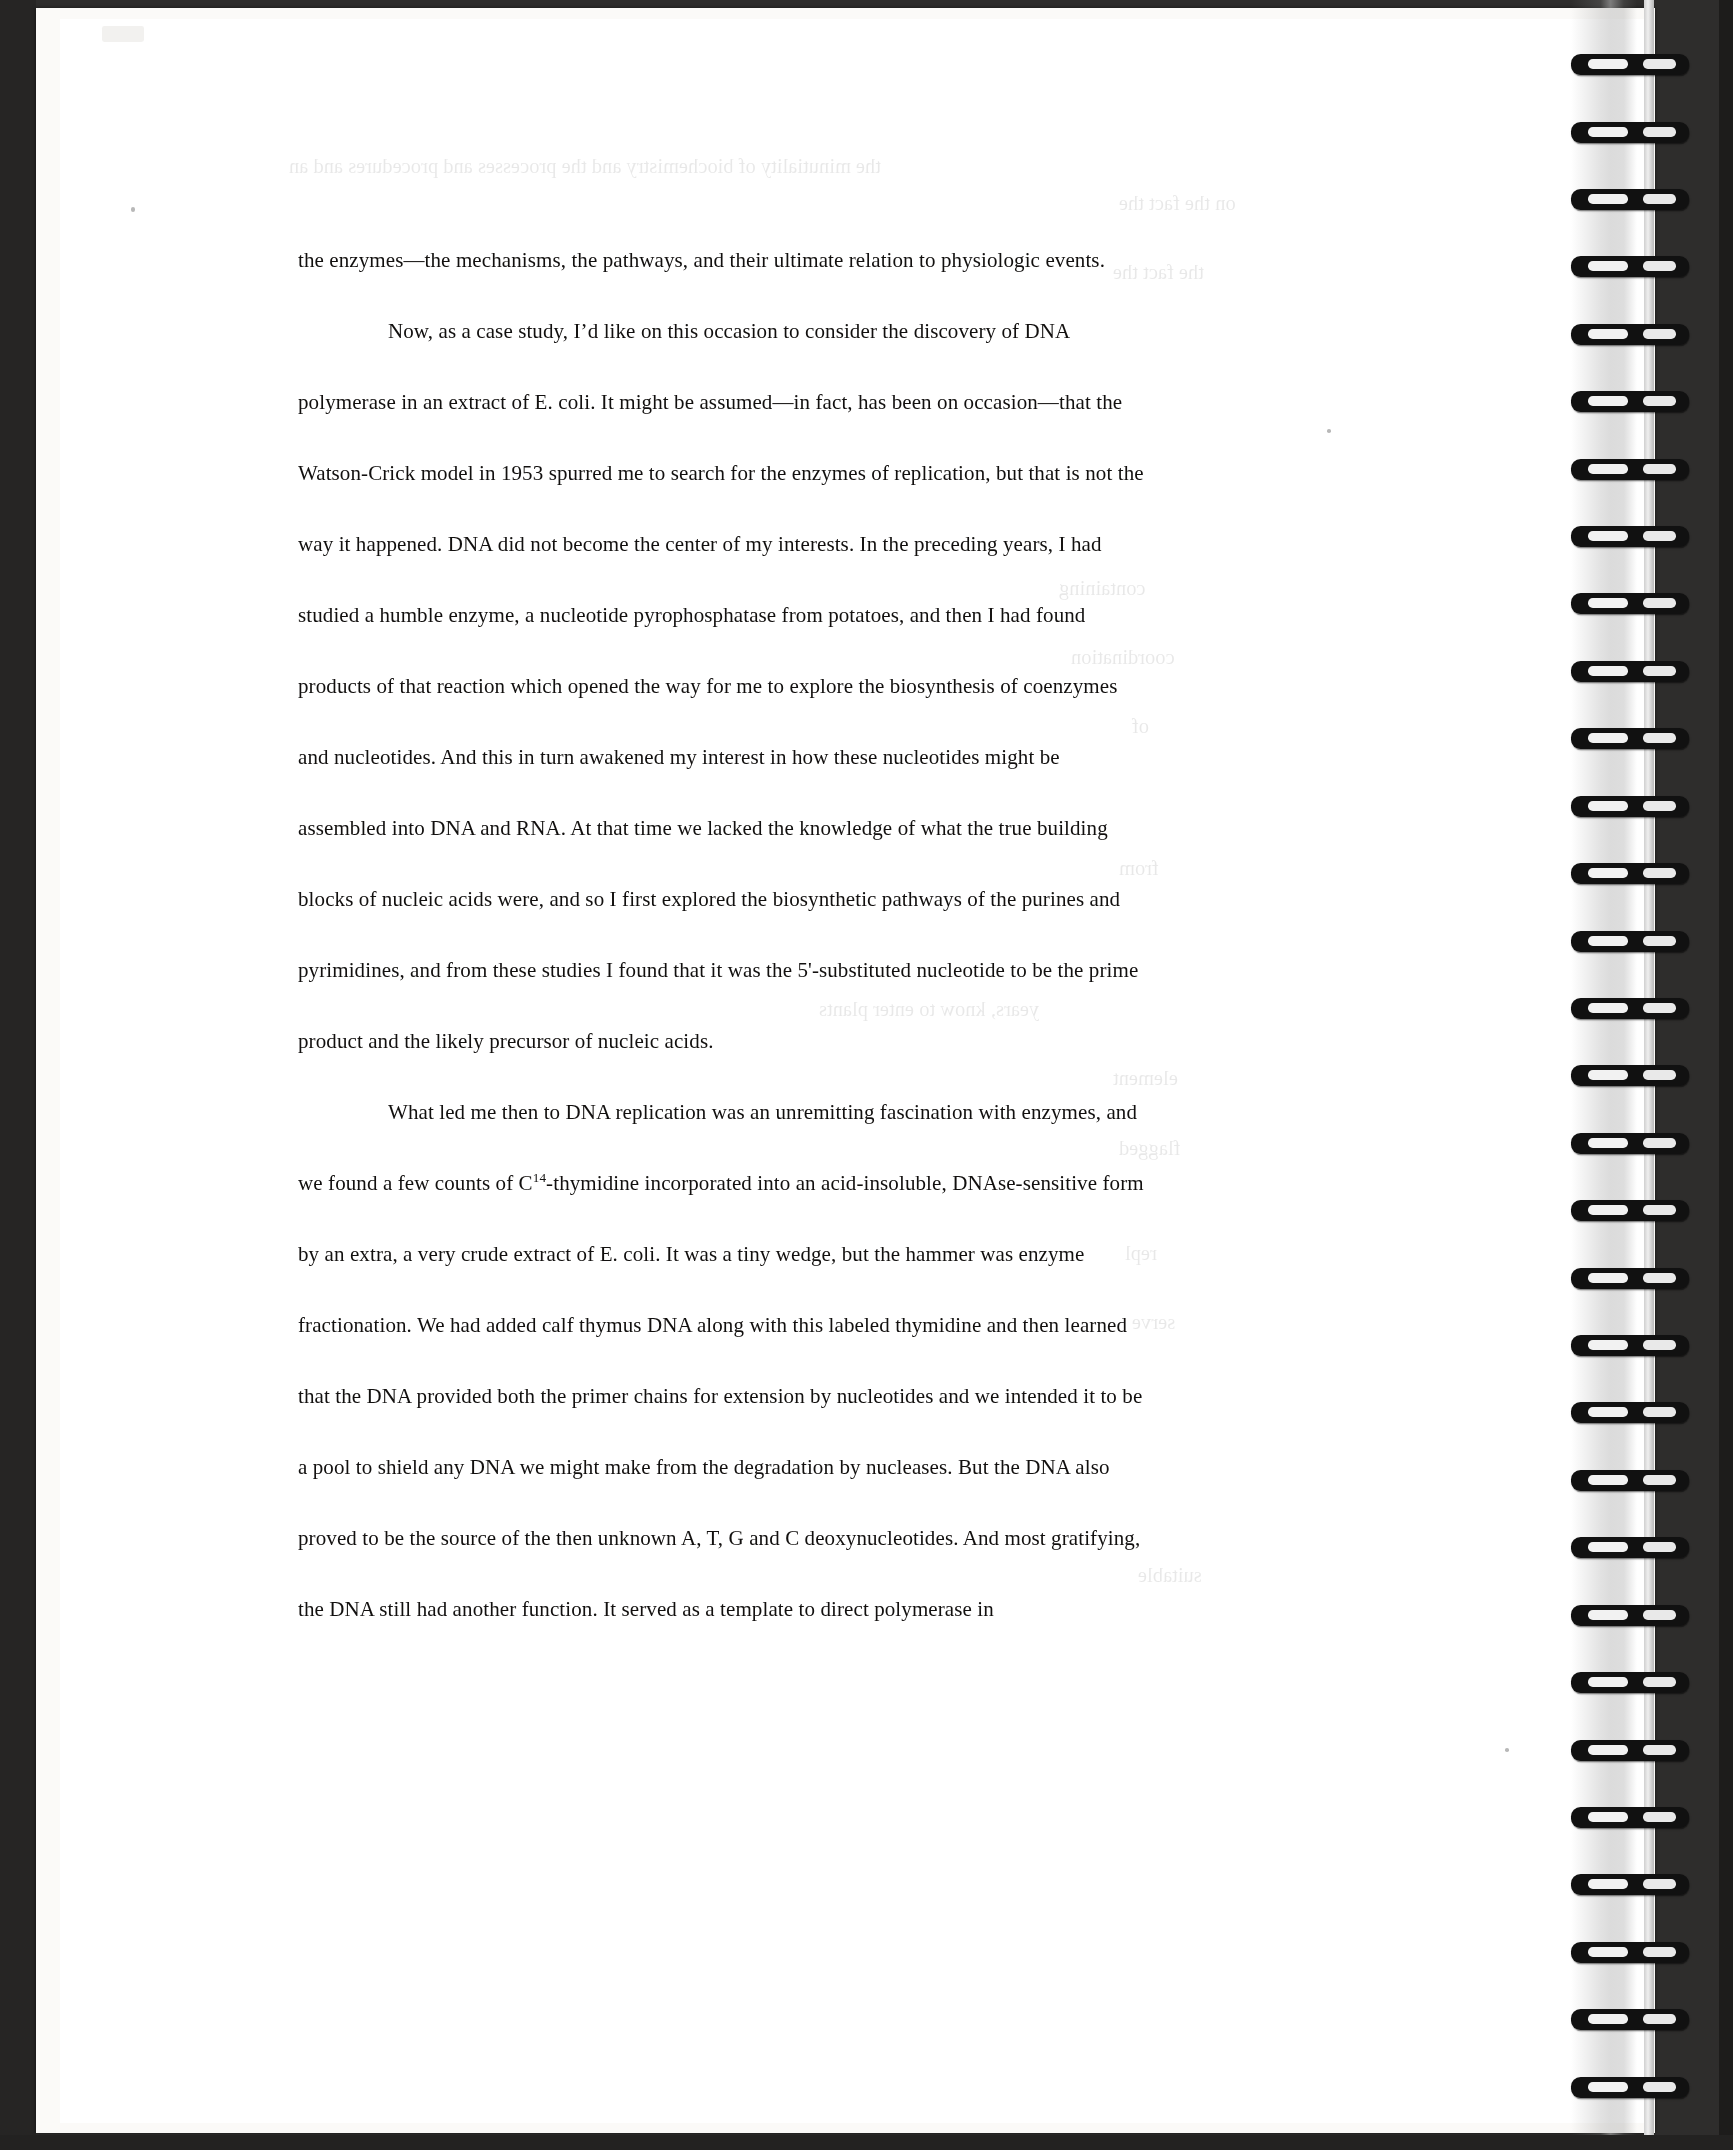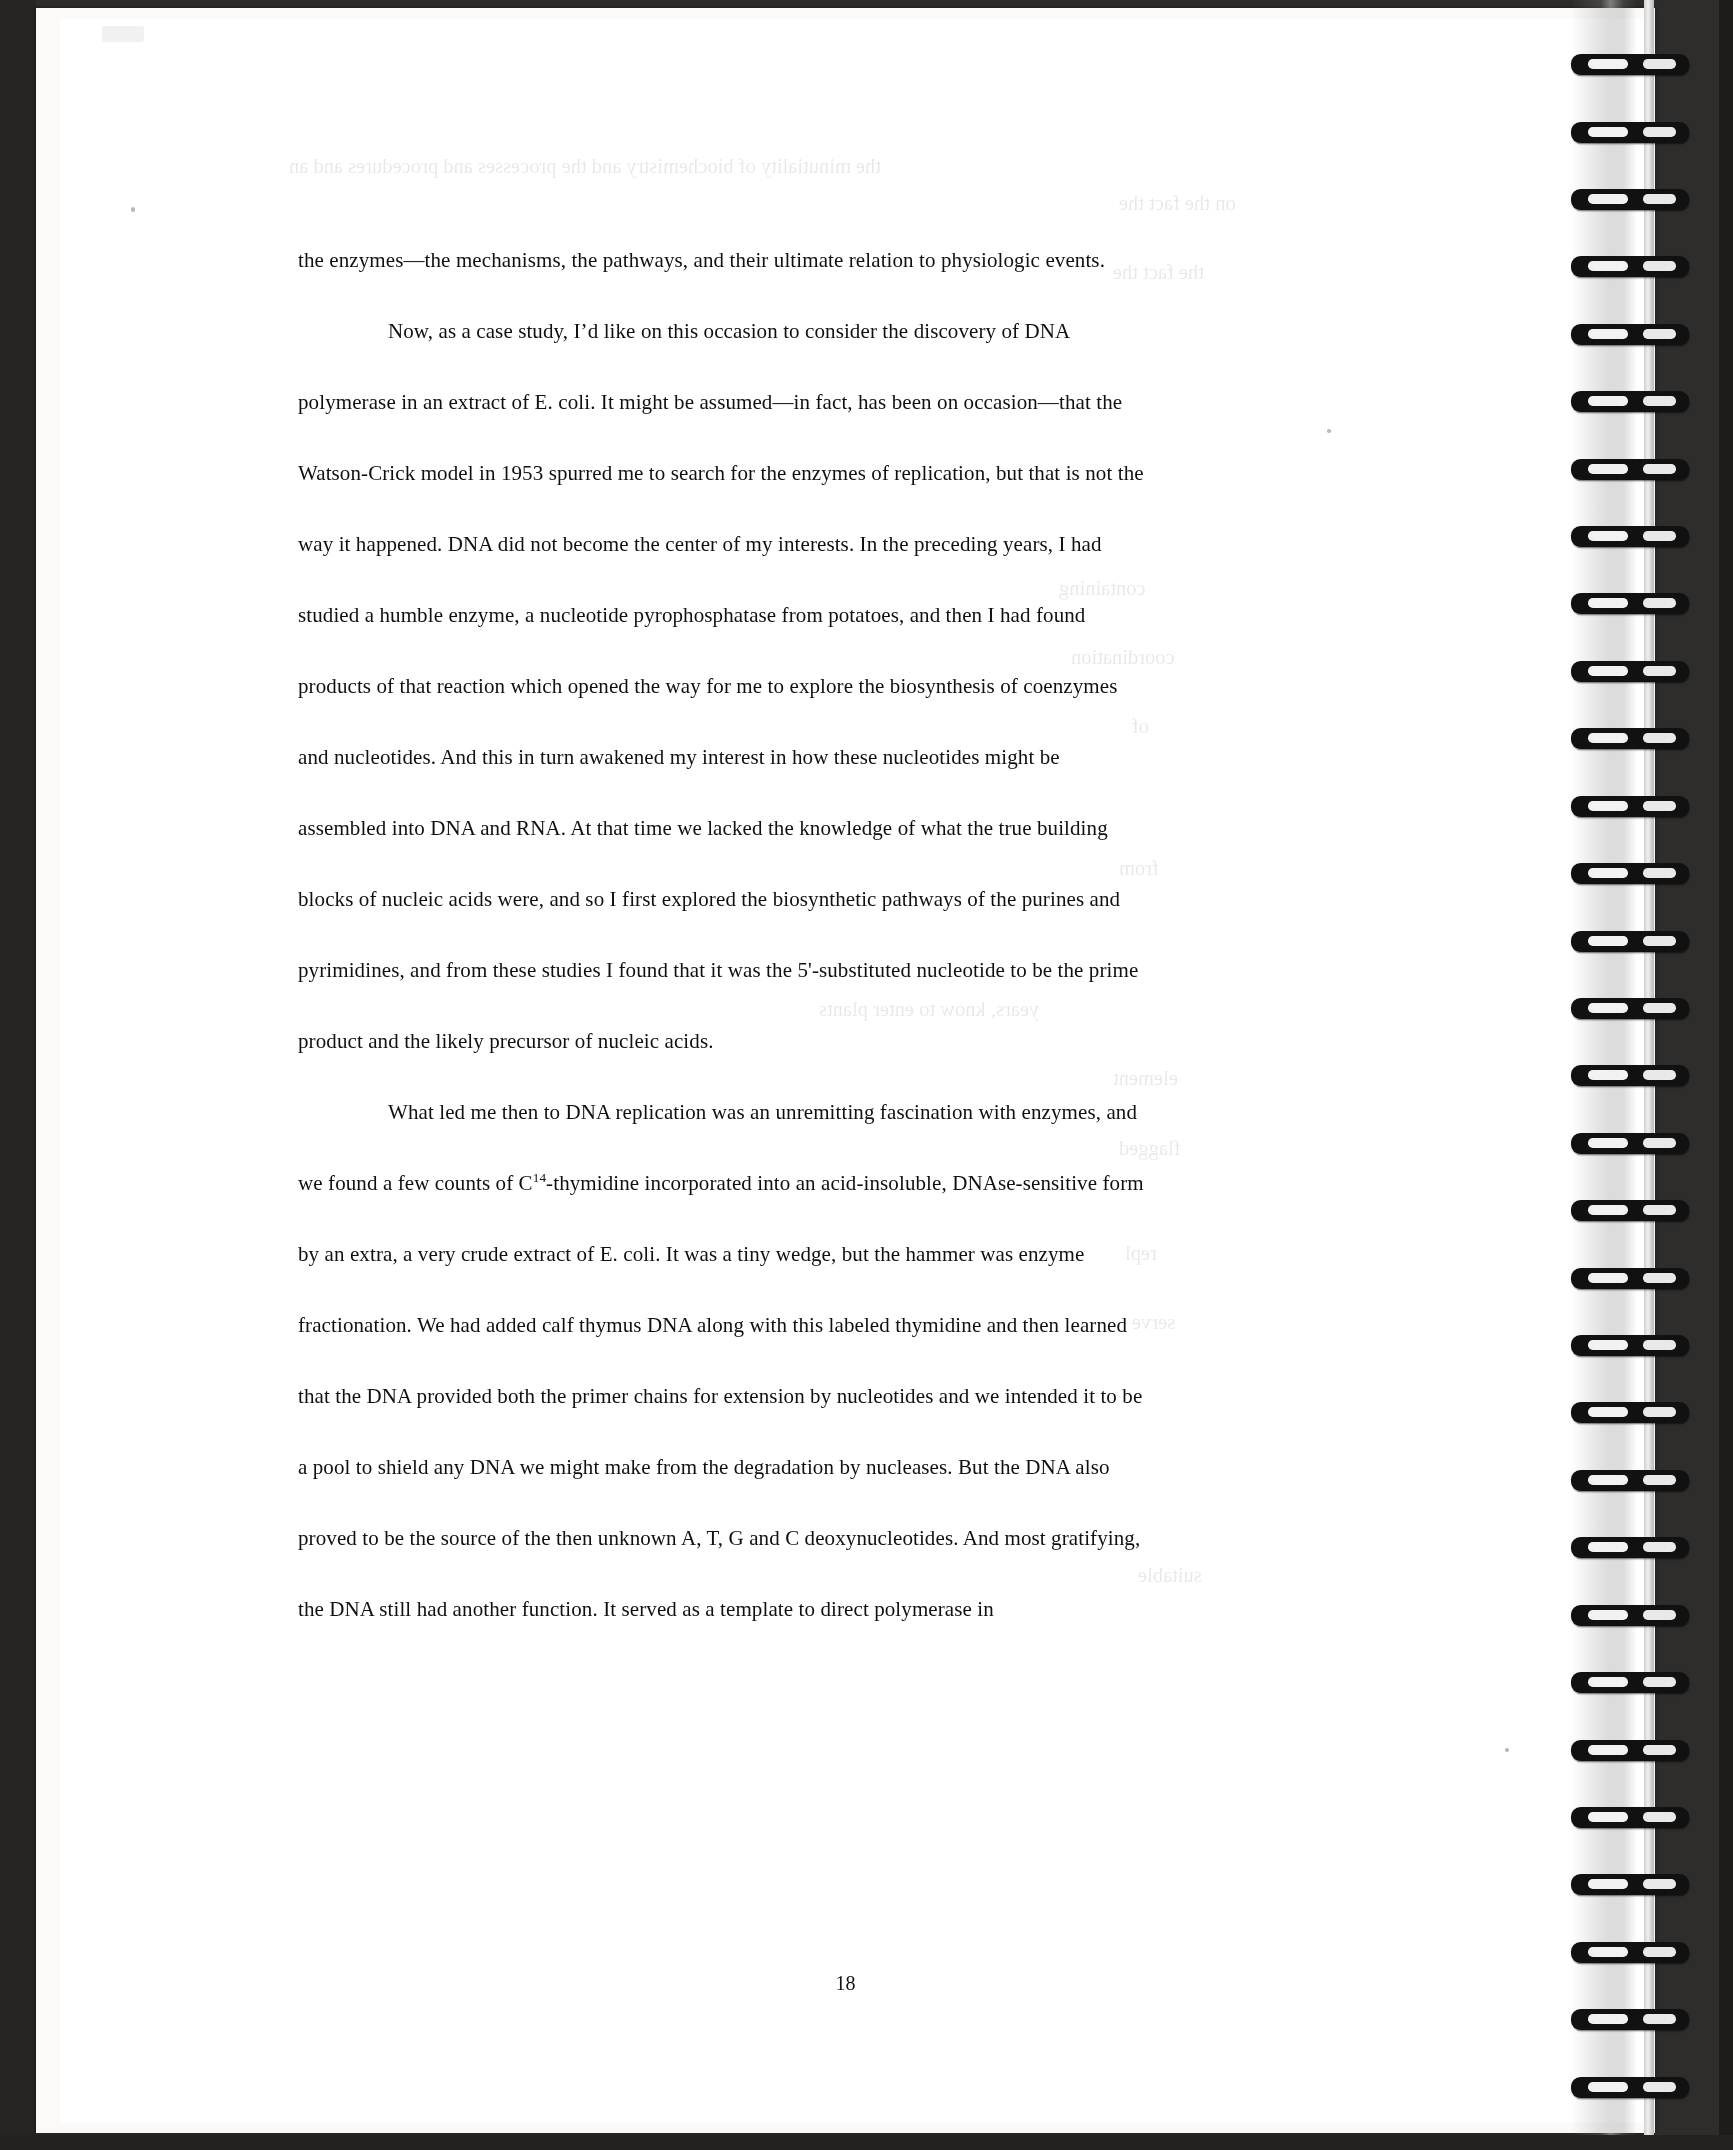--- a/index.html
+++ b/index.html
@@ -220,21 +220,20 @@
   <div class="ghost" style="left:1089px; top:1210px;">repl</div>
   <div class="ghost" style="left:1096px; top:1279px;">serve</div>
   <div class="ghost" style="left:1102px; top:1532px;">suitable</div>
 
   <div class="text-col">
     <p class="para">the enzymes—the mechanisms, the pathways, and their ultimate relation to physiologic events.</p>
     <p class="para indent">Now, as a case study, I’d like on this occasion to consider the discovery of DNA polymerase in an extract of E. coli.  It might be assumed—in fact, has been on occasion—that the Watson-Crick model in 1953 spurred me to search for the enzymes of replication, but that is not the way it happened.  DNA did not become the center of my interests.  In the preceding years, I had studied a humble enzyme, a nucleotide pyrophosphatase from potatoes, and then I had found products of that reaction which opened the way for me to explore the biosynthesis of coenzymes and nucleotides.  And this in turn awakened my interest in how these nucleotides might be assembled into DNA and RNA.  At that time we lacked the knowledge of what the true building blocks of nucleic acids were, and so I first explored the biosynthetic pathways of the purines and pyrimidines, and from these studies I found that it was the 5'-substituted nucleotide to be the prime product and the likely precursor of nucleic acids.</p>
     <p class="para indent" id="para3">What led me then to DNA replication was an unremitting fascination with enzymes, and we found a few counts of C<sup class="sup">14</sup>-thymidine incorporated into an acid-insoluble, DNAse-sensitive form by an extra, a very crude extract of E. coli.  It was a tiny wedge, but the hammer was enzyme fractionation.  We had added calf thymus DNA along with this labeled thymidine and then learned that the DNA provided both the primer chains for extension by nucleotides and we intended it to be a pool to shield any DNA we might make from the degradation by nucleases.  But the DNA also proved to be the source of the then unknown A, T, G and C deoxynucleotides.  And most gratifying, the DNA still had another function.  It served as a template to direct polymerase in</p>
   </div>
 
-  <div class="page-number">18</div>
 
   <div class="speck" style="left:95px; top:199px; width:4.2px; height:4.2px;"></div>
   <div class="speck" style="left:1291px; top:421px; width:3.6px; height:3.6px;"></div>
   <div class="speck" style="left:1469px; top:1740px; width:3.6px; height:3.6px;"></div>
 </div>
 
 <div class="binding">
   <div class="binding-shadow"></div>
   <div class="spine-line"></div>
   <div id="coils">

